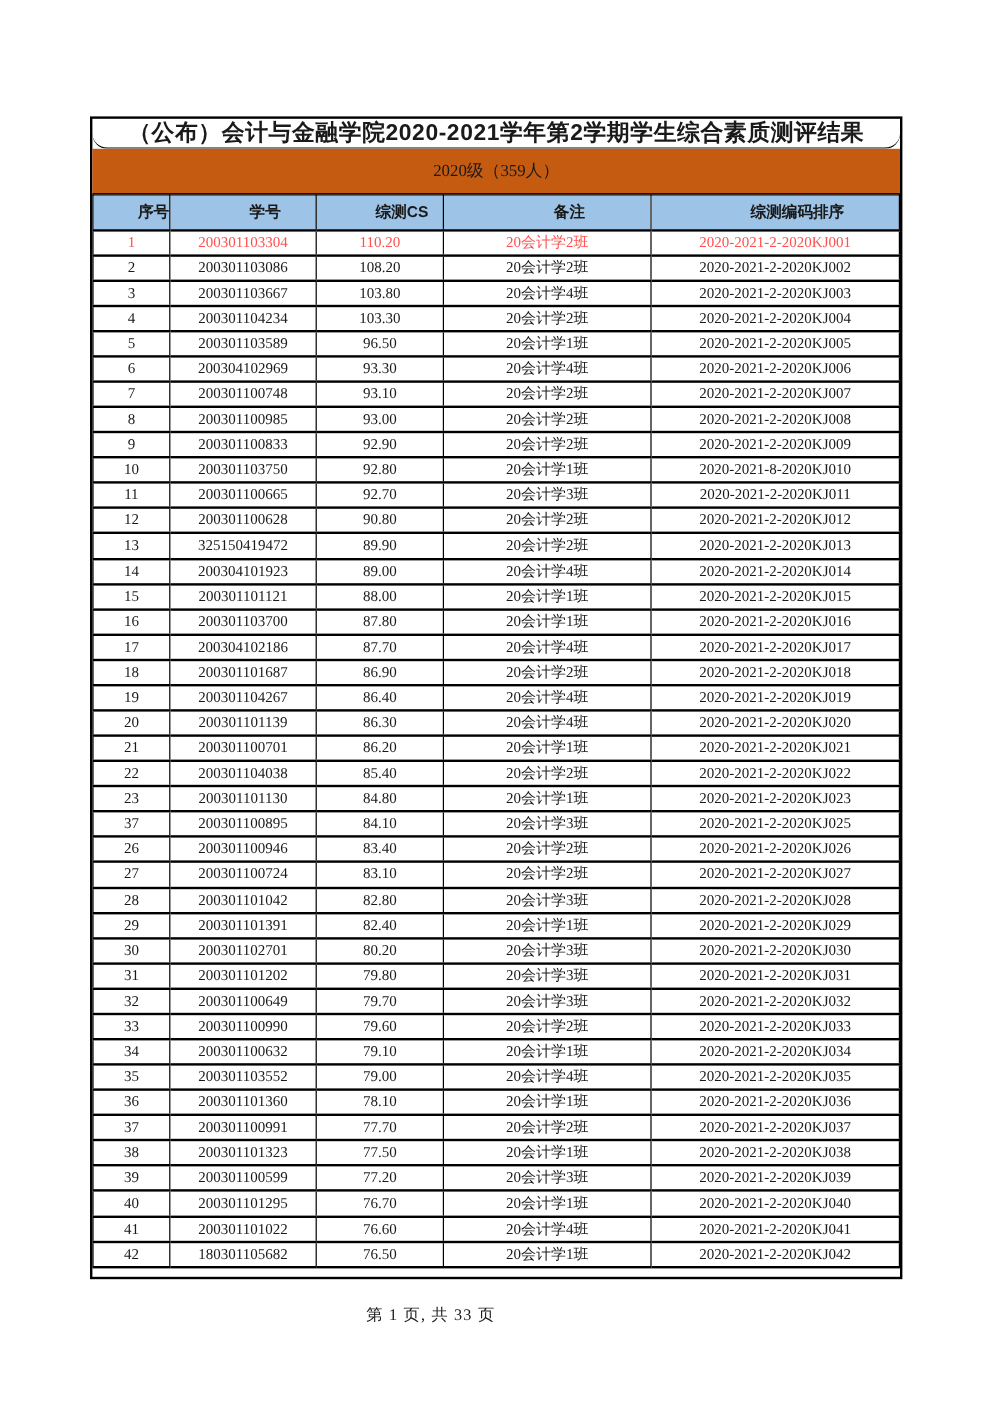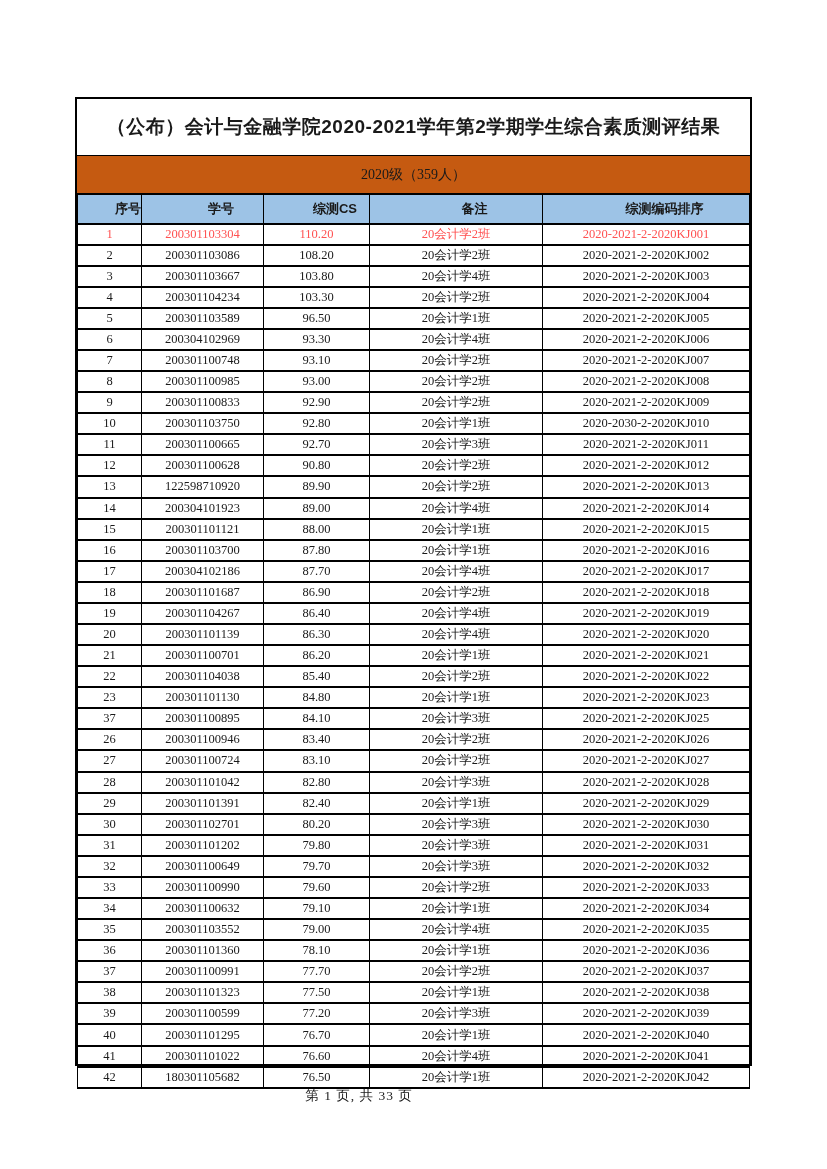--- a/index.html
+++ b/index.html
@@ -19,28 +19,29 @@
     overflow: hidden;
   }
   .sheet {
     position: absolute;
     left: 75px; top: 97px;
     width: 677px; height: 969px;
     border: 2px solid var(--border-c);
     background: #ffffff;
   }
   .title-row {
-    height: 57px;
+    height: 25px;
     border-bottom: 1px solid var(--border-c);
     display: flex; align-items: center; justify-content: center;
     font-family: "Liberation Sans", "DejaVu Sans", sans-serif;
     font-weight: bold;
     font-size: 19px;
     letter-spacing: 0.5px;
     white-space: nowrap;
+    border-radius: 19px;
   }
   .banner {
     height: 38px;
     background: var(--banner-bg);
     border-bottom: 1px solid var(--border-c);
     display: flex; align-items: center; justify-content: center;
     font-size: 14px;
     color: #1a1a1a;
   }
   table {
@@ -171,39 +172,39 @@
     <td>200301100833</td>
     <td>92.90</td>
     <td>20会计学2班</td>
     <td>2020-2021-2-2020KJ009</td>
   </tr>
         <tr>
     <td>10</td>
     <td>200301103750</td>
     <td>92.80</td>
     <td>20会计学1班</td>
-    <td>2020-2030-2-2020KJ010</td>
+    <td>2020-2021-8-2020KJ010</td>
   </tr>
         <tr>
     <td>11</td>
     <td>200301100665</td>
     <td>92.70</td>
     <td>20会计学3班</td>
     <td>2020-2021-2-2020KJ011</td>
   </tr>
         <tr>
     <td>12</td>
     <td>200301100628</td>
     <td>90.80</td>
     <td>20会计学2班</td>
     <td>2020-2021-2-2020KJ012</td>
   </tr>
         <tr>
     <td>13</td>
-    <td>122598710920</td>
+    <td>325150419472</td>
     <td>89.90</td>
     <td>20会计学2班</td>
     <td>2020-2021-2-2020KJ013</td>
   </tr>
         <tr>
     <td>14</td>
     <td>200304101923</td>
     <td>89.00</td>
     <td>20会计学4班</td>
     <td>2020-2021-2-2020KJ014</td>

